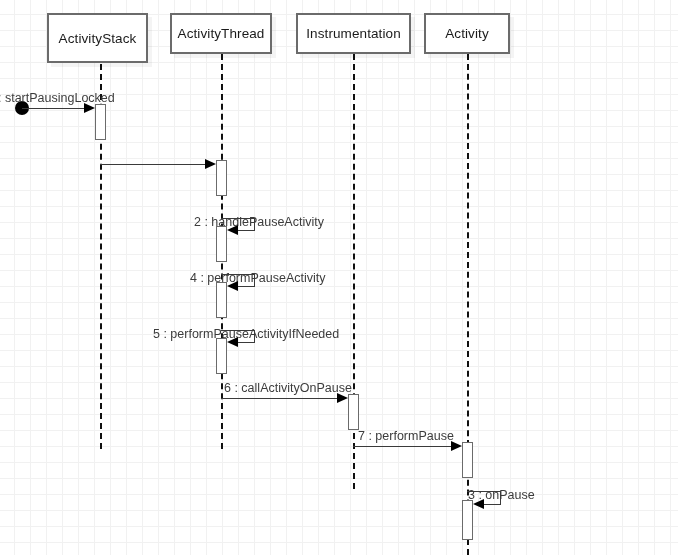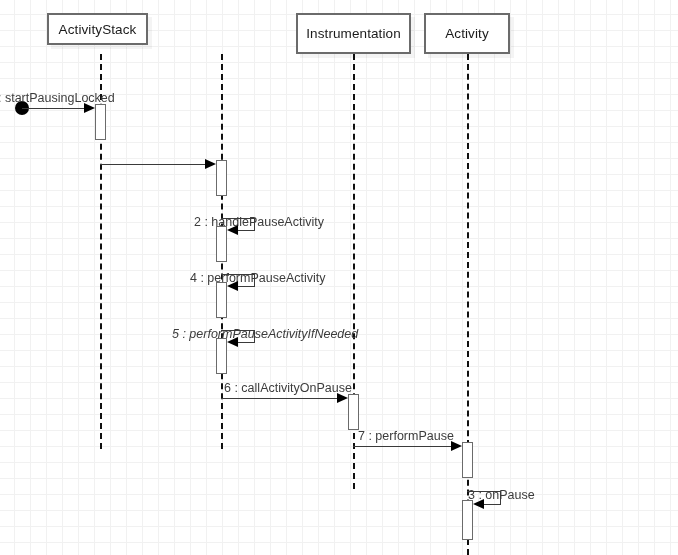--- a/index.html
+++ b/index.html
@@ -107,22 +107,25 @@
 </head>
 <body>
 
 <div id="canvas">
 
   <div class="lifeline-line" style="left:100px; top:54px; height:395px;"></div>
   <div class="lifeline-line" style="left:221px; top:54px; height:395px;"></div>
   <div class="lifeline-line" style="left:353px; top:54px; height:435px;"></div>
   <div class="lifeline-line" style="left:467px; top:54px; height:501px;"></div>
 
-  <div class="lifeline-head" style="left:47px; top:13px; width:101px; height:32px;">
+  <div class="lifeline-head" style="left:47px; top:13px; width:101px; height:50px;">
     <span class="name">ActivityStack</span>
+  </div>
+  <div class="lifeline-head" style="left:170px; top:13px; width:102px; height:41px;">
+    <span class="name">ActivityThread</span>
   </div>
   <div class="lifeline-head" style="left:424px; top:13px; width:86px; height:41px;">
     <span class="name">Activity</span>
   </div>
   <div class="lifeline-head" style="left:296px; top:13px; width:115px; height:41px;">
     <span class="name">Instrumentation</span>
   </div>
 
   <div class="start-node" style="left:15px; top:101px; width:14px; height:14px;"></div>
 
@@ -142,21 +145,21 @@
   <div class="arrow-left" style="left:227px; top:224.5px;"></div>
   <div class="activation" style="left:216px; top:226px; height:36px;"></div>
 
   <div class="msg-label" style="left:190px; top:272px;">4 : performPauseActivity</div>
   <div class="self-top" style="left:221px; top:274px; width:34px;"></div>
   <div class="self-right" style="left:254px; top:274px; height:13px;"></div>
   <div class="self-bottom" style="left:238px; top:286px; width:17px;"></div>
   <div class="arrow-left" style="left:227px; top:280.5px;"></div>
   <div class="activation" style="left:216px; top:282px; height:36px;"></div>
 
-  <div class="msg-label" style="left:172px; top:328px;font-style:italic;">5 : performPauseActivityIfNeeded</div>
+  <div class="msg-label" style="left:153px; top:328px;">5 : performPauseActivityIfNeeded</div>
   <div class="self-top" style="left:221px; top:330px; width:34px;"></div>
   <div class="self-right" style="left:254px; top:330px; height:13px;"></div>
   <div class="self-bottom" style="left:238px; top:342px; width:17px;"></div>
   <div class="arrow-left" style="left:227px; top:336.5px;"></div>
   <div class="activation" style="left:216px; top:338px; height:36px;"></div>
 
   <div class="msg-label" style="left:224px; top:382px;">6 : callActivityOnPause</div>
   <div class="msg-line" style="left:221px; top:398px; width:120px;"></div>
   <div class="arrow-right" style="left:337px; top:392.5px;"></div>
   <div class="activation" style="left:348px; top:394px; height:36px;"></div>

